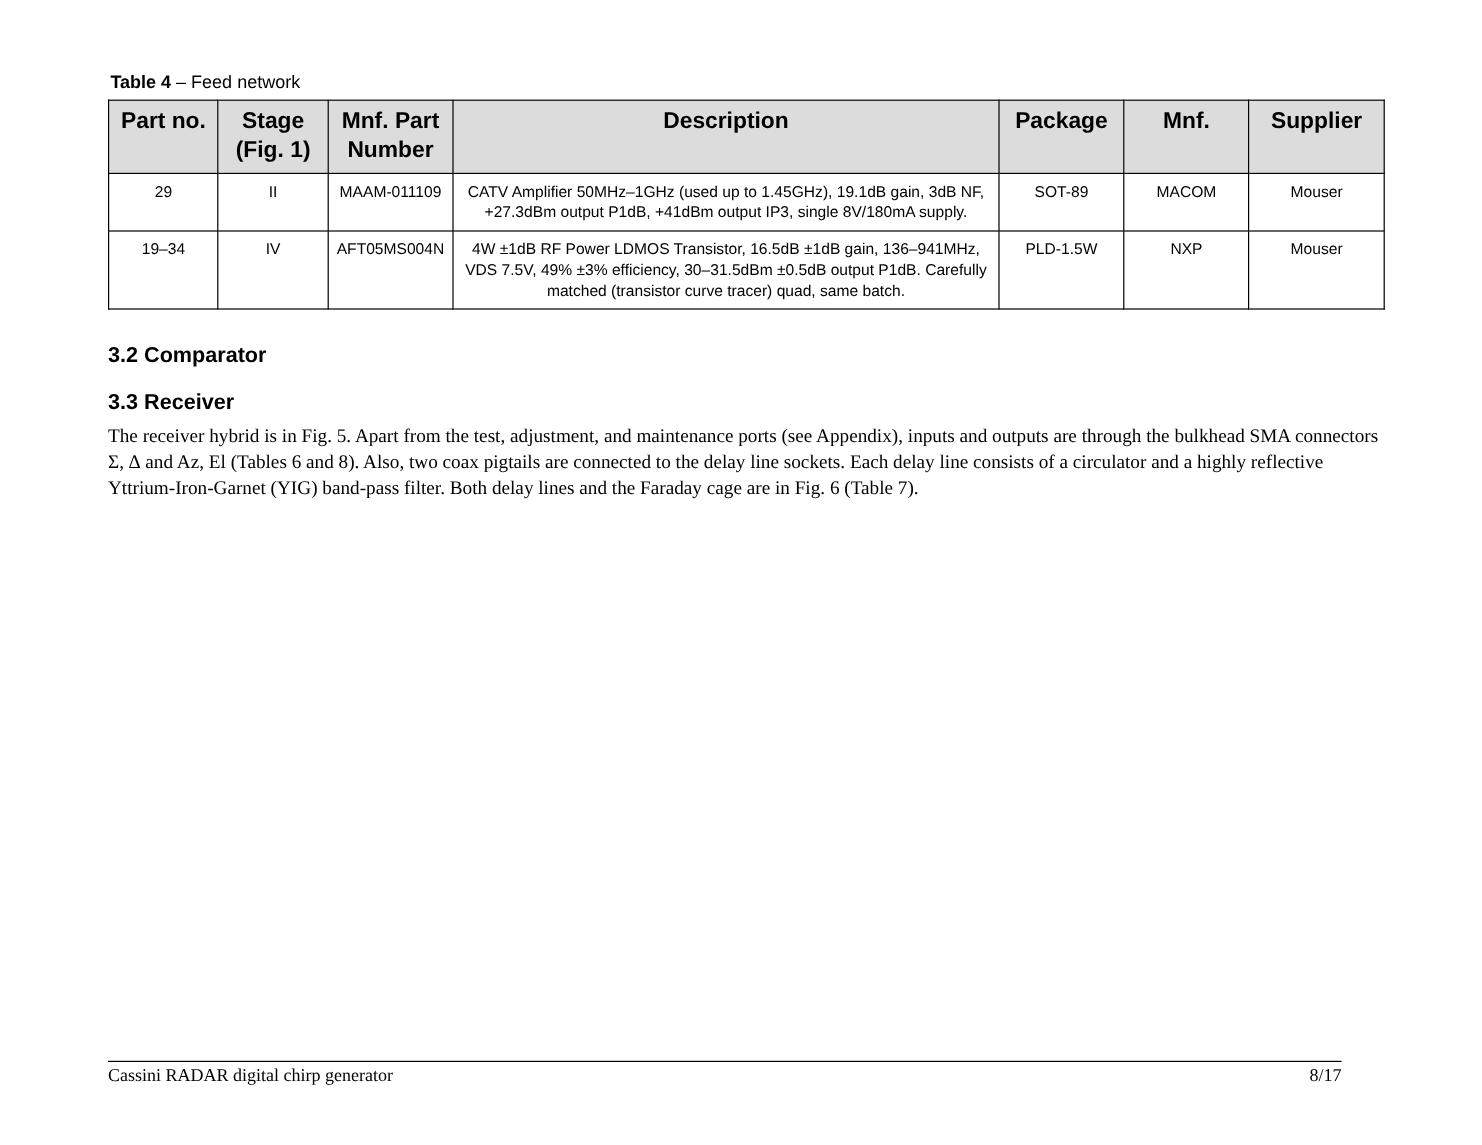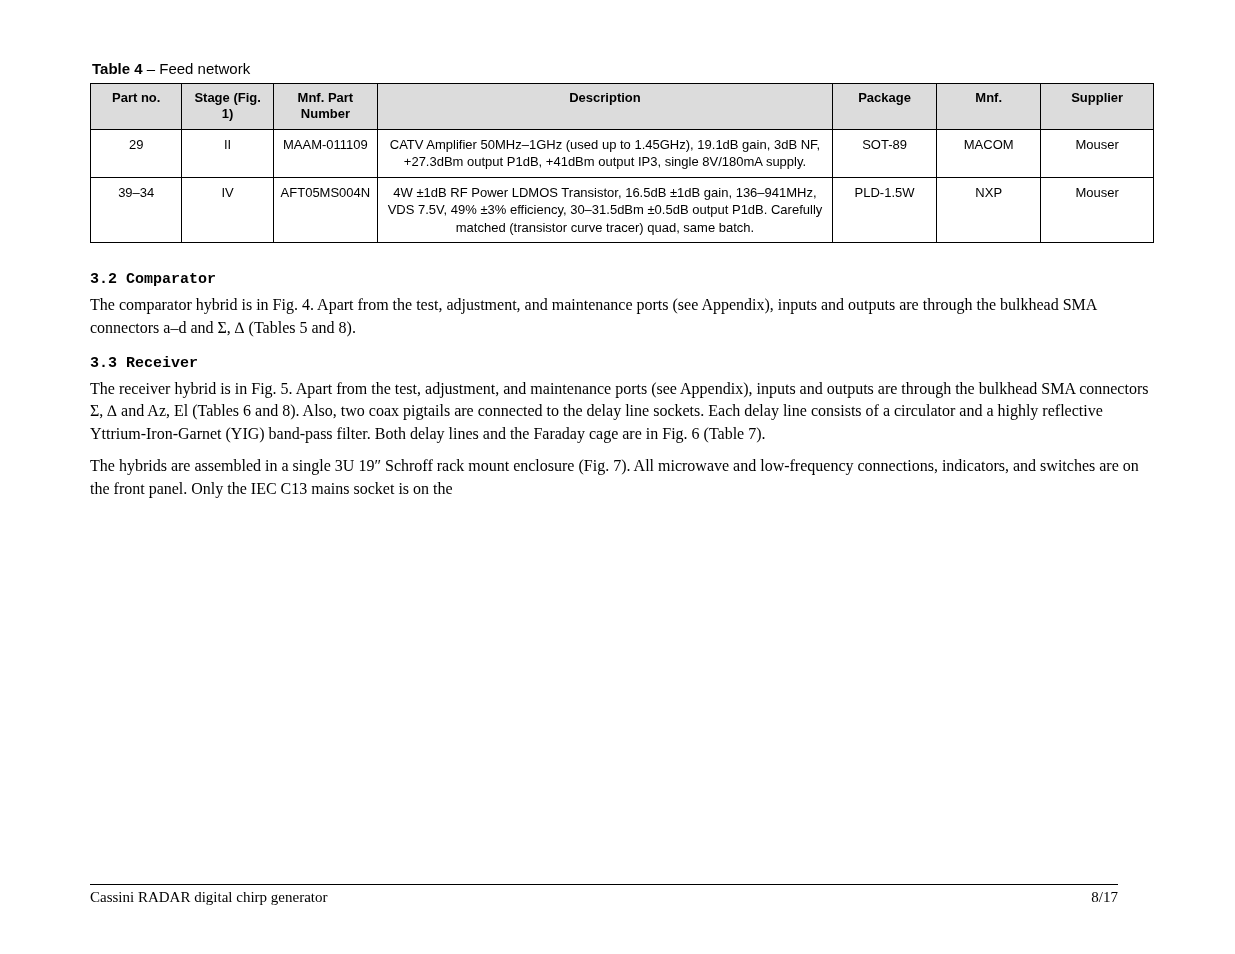--- a/index.html
+++ b/index.html
@@ -32,40 +32,40 @@
   table.spec th, table.spec td {
     border: 1px solid #000;
     padding: 6px 6px;
     vertical-align: top;
     text-align: center;
   }
   table.spec th {
     background: #dcdcdc;
     font-weight: bold;
     text-align: center;
-    font-size: 13px;
+    font-size: 19px;
     line-height: 1.25;
   }
   table.spec td { line-height: 1.35; }
   col.c0 { width: 8.6%; }
   col.c1 { width: 8.6%; }
   col.c2 { width: 9.8%; }
   col.c3 { width: 42.8%; }
   col.c4 { width: 9.8%; }
   col.c5 { width: 9.8%; }
   col.c6 { width: 10.6%; }
 
   .body-text {
     margin-top: 26px;
     font-size: 16px;
     line-height: 1.4;
   }
   .body-text h3 {
-    font-family: Liberation Mono, monospace;
-    font-size: 15px;
+    font-family: Liberation Sans, sans-serif;
+    font-size: 18px;
     font-weight: bold;
     margin: 14px 0 4px 0;
   }
   .body-text p { margin: 2px 0 10px 0; }
 
   .footer {
     position: absolute;
     left: 90px;
     right: 90px;
     bottom: 48px;
@@ -116,39 +116,37 @@
       <tr>
         <td>29</td>
         <td>II</td>
         <td>MAAM-011109</td>
         <td>CATV Amplifier 50MHz–1GHz (used up to 1.45GHz), 19.1dB gain, 3dB NF, +27.3dBm output P1dB, +41dBm output IP3, single 8V/180mA supply.</td>
         <td>SOT-89</td>
         <td>MACOM</td>
         <td>Mouser</td>
       </tr>
       <tr>
-        <td>39–34</td>
+        <td>19–34</td>
         <td>IV</td>
         <td>AFT05MS004N</td>
         <td>4W ±1dB RF Power LDMOS Transistor, 16.5dB ±1dB gain, 136–941MHz, VDS 7.5V, 49% ±3% efficiency, 30–31.5dBm ±0.5dB output P1dB. Carefully matched (transistor curve tracer) quad, same batch.</td>
         <td>PLD-1.5W</td>
         <td>NXP</td>
         <td>Mouser</td>
       </tr>
     </tbody>
   </table>
 
   <div class="body-text">
     <h3>3.2  Comparator</h3>
-    <p>The comparator hybrid is in Fig. 4. Apart from the test, adjustment, and maintenance ports (see Appendix), inputs and outputs are through the bulkhead SMA connectors a–d and Σ, ∆ (Tables 5 and 8).</p>
 
     <h3>3.3  Receiver</h3>
     <p>The receiver hybrid is in Fig. 5. Apart from the test, adjustment, and maintenance ports (see Appendix), inputs and outputs are through the bulkhead SMA connectors Σ, ∆ and Az, El (Tables 6 and 8). Also, two coax pigtails are connected to the delay line sockets. Each delay line consists of a circulator and a highly reflective Yttrium-Iron-Garnet (YIG) band-pass filter. Both delay lines and the Faraday cage are in Fig. 6 (Table 7).</p>
 
-    <p>The hybrids are assembled in a single 3U 19″ Schroff rack mount enclosure (Fig. 7). All microwave and low-frequency connections, indicators, and switches are on the front panel. Only the IEC C13 mains socket is on the</p>
   </div>
 
   <div class="footer">
     <hr>
     <div class="footer-row">
       <span>Cassini RADAR digital chirp generator</span>
       <span>8/17</span>
     </div>
   </div>
 

